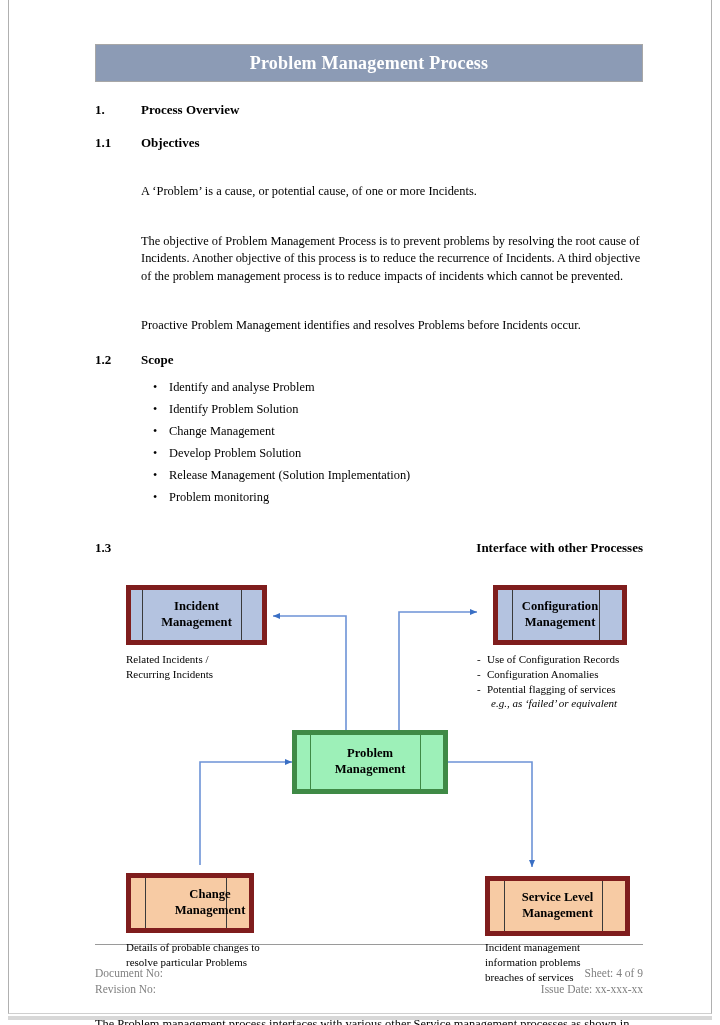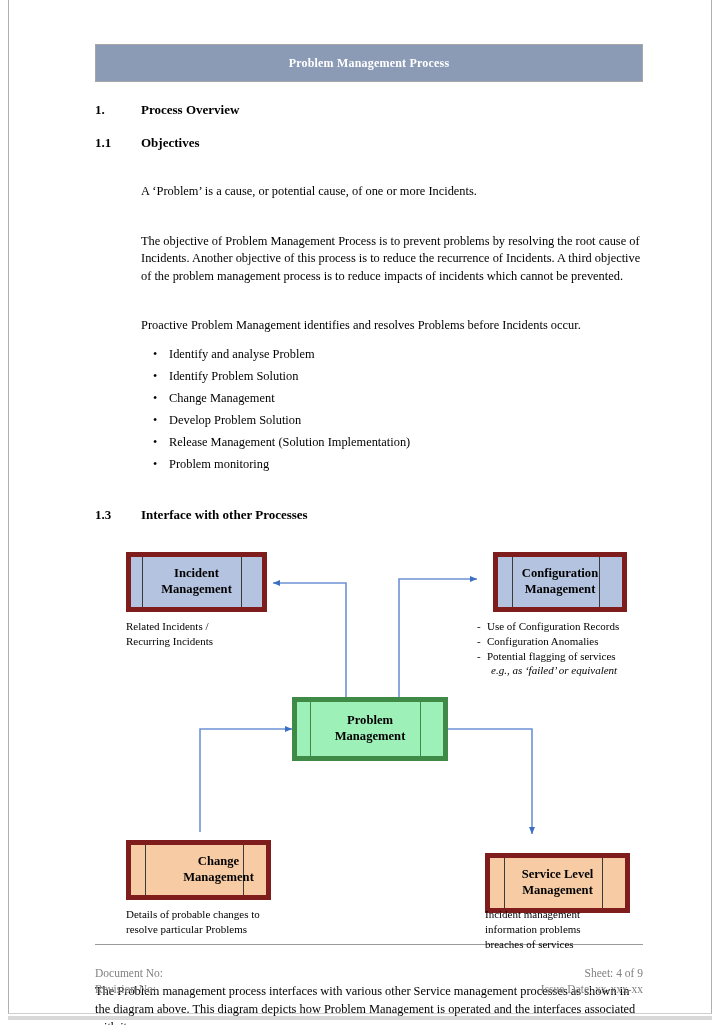--- a/index.html
+++ b/index.html
@@ -50,21 +50,21 @@
     background: #8c9bb5;
     border: 1px solid #a7a7a7;
     box-sizing: border-box;
     display: flex;
     align-items: center;
     justify-content: center;
     margin-left: 8px;
   }
   .title-bar .title-text {
     color: #ffffff;
-    font-size: 12px;
+    font-size: 18px;
     font-weight: bold;
     letter-spacing: 0.2px;
   }
 
   
   .heading-row {
     display: flex;
     align-items: baseline;
     font-weight: bold;
     font-size: 13px;
@@ -196,20 +196,24 @@
 
     <div class="heading-row h2-row">
       <span class="num">1.1</span>
       <span>Objectives</span>
     </div>
 
     <div class="body-block gap-md">A ‘Problem’ is a cause, or potential cause, of one or more Incidents.</div>
     <div class="body-block gap-md">The objective of Problem Management Process is to prevent problems by resolving the root cause of Incidents. Another objective of this process is to reduce the recurrence of Incidents. A third objective of the problem management process is to reduce impacts of incidents which cannot be prevented.</div>
     <div class="body-block gap-md">Proactive Problem Management identifies and resolves Problems before Incidents occur.</div>
 
+    <div class="heading-row h2-row">
+      <span class="num">1.2</span>
+      <span>Scope</span>
+    </div>
 
 
     <div class="bullets">
       <div class="bullet-item">
         <span class="dot">•</span>
         <span>Identify and analyse Problem</span>
       </div>
       <div class="bullet-item">
         <span class="dot">•</span>
         <span>Identify Problem Solution</span>
@@ -225,21 +229,21 @@
       <div class="bullet-item">
         <span class="dot">•</span>
         <span>Release Management (Solution Implementation)</span>
       </div>
       <div class="bullet-item">
         <span class="dot">•</span>
         <span>Problem monitoring</span>
       </div>
     </div>
 
-    <div class="heading-row h2-row" style="margin-top:28px;">
+    <div class="heading-row h2-row" style="margin-top:28px;justify-content:space-between;">
       <span class="num">1.3</span>
       <span>Interface with other Processes</span>
     </div>
 
     <div class="diagram">
 
       <svg width="556" height="360" viewBox="0 0 556 360">
         <defs>
           <marker id="ah" markerWidth="8" markerHeight="8" refX="7" refY="4" orient="auto" markerUnits="userSpaceOnUse">
             <path d="M0,1 L7,4 L0,7 z" fill="#3a6fc4"></path>
@@ -294,34 +298,34 @@
 
       <div class="proc-box box-green" style="left:205px; top:150px; width:156px; height:64px;">
         <span class="inner-rule" style="left:13px;"></span>
         <span class="inner-rule" style="right:22px;"></span>
         <span class="lbl">
           <span>Problem</span><br>
           <span>Management</span>
         </span>
       </div>
 
-      <div class="proc-box box-orange" style="left:39px; top:293px; width:145px; height:60px;padding-left:40px;">
+      <div class="proc-box box-orange" style="left:39px; top:293px; width:128px; height:60px;padding-left:40px;">
         <span class="inner-rule" style="left:14px;"></span>
         <span class="inner-rule" style="right:22px;"></span>
         <span class="lbl">
           <span>Change</span><br>
           <span>Management</span>
         </span>
       </div>
       <div class="caption" style="left:39px; top:360px;">
         <div>Details of probable changes to</div>
         <div>resolve particular Problems</div>
       </div>
 
-      <div class="proc-box box-orange" style="left:398px; top:306px; width:145px; height:60px;">
+      <div class="proc-box box-orange" style="left:398px; top:296px; width:145px; height:60px;">
         <span class="inner-rule" style="left:14px;"></span>
         <span class="inner-rule" style="right:22px;"></span>
         <span class="lbl">
           <span>Service Level</span><br>
           <span>Management</span>
         </span>
       </div>
       <div class="caption" style="left:398px; top:360px;">
         <div>Incident management</div>
         <div>information problems</div>

